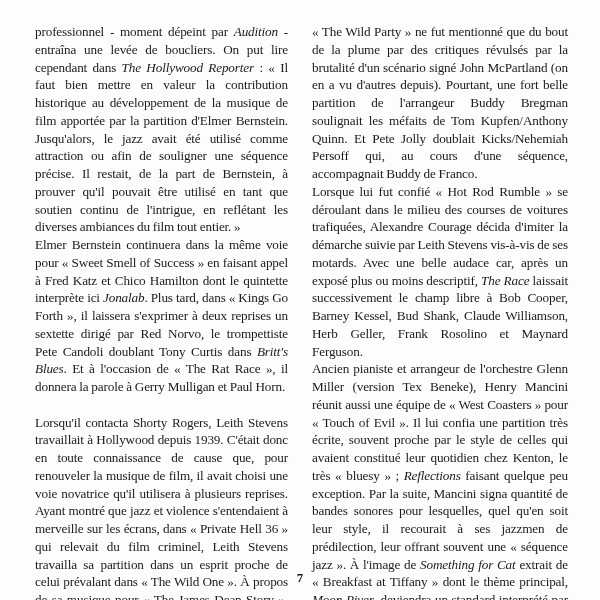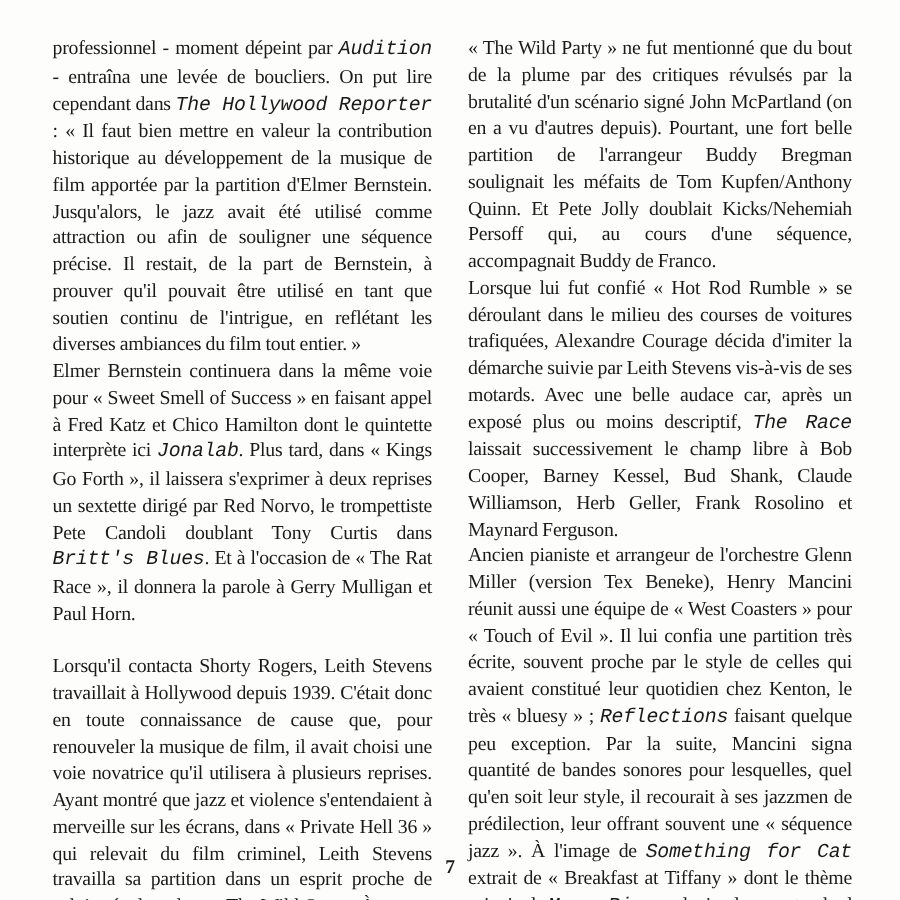--- a/index.html
+++ b/index.html
@@ -17,21 +17,21 @@
       font-size: 13.2px;
       line-height: 17.75px;
       text-align: justify;
       letter-spacing: -0.15px;
       word-spacing: -0.3px;
     }
     .col-left { left: 35px; width: 253px; }
     .col-right { left: 312px; width: 256px; }
     .col p { margin: 0; }
     .col p.gap { margin-top: 17.75px; }
-    .col em { font-style: italic; font-family: Liberation Mono, monospace; }
+    .col em { font-style: italic; }
     .page-number {
       position: absolute;
       left: 0; right: 0; top: 570px;
       text-align: center;
       font-weight: bold;
       font-size: 13px;
     }
   </style>
 </head>
 <body>

